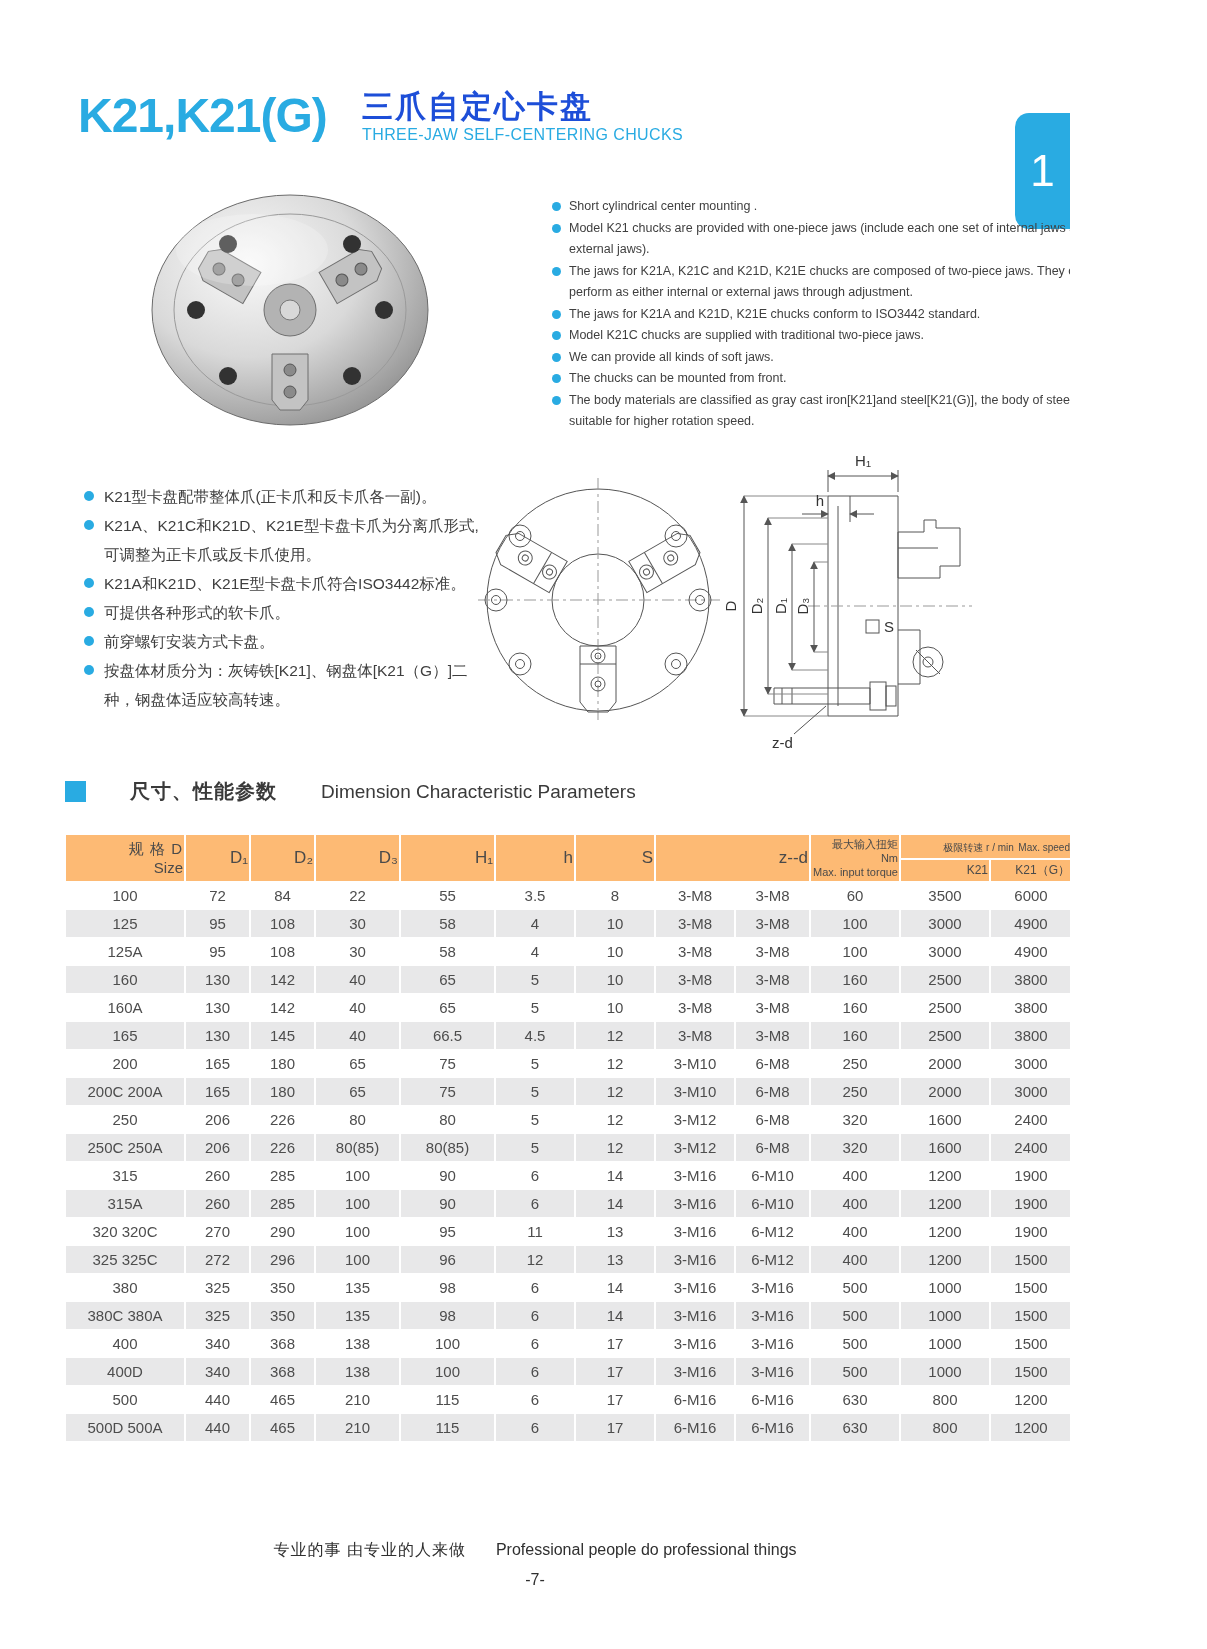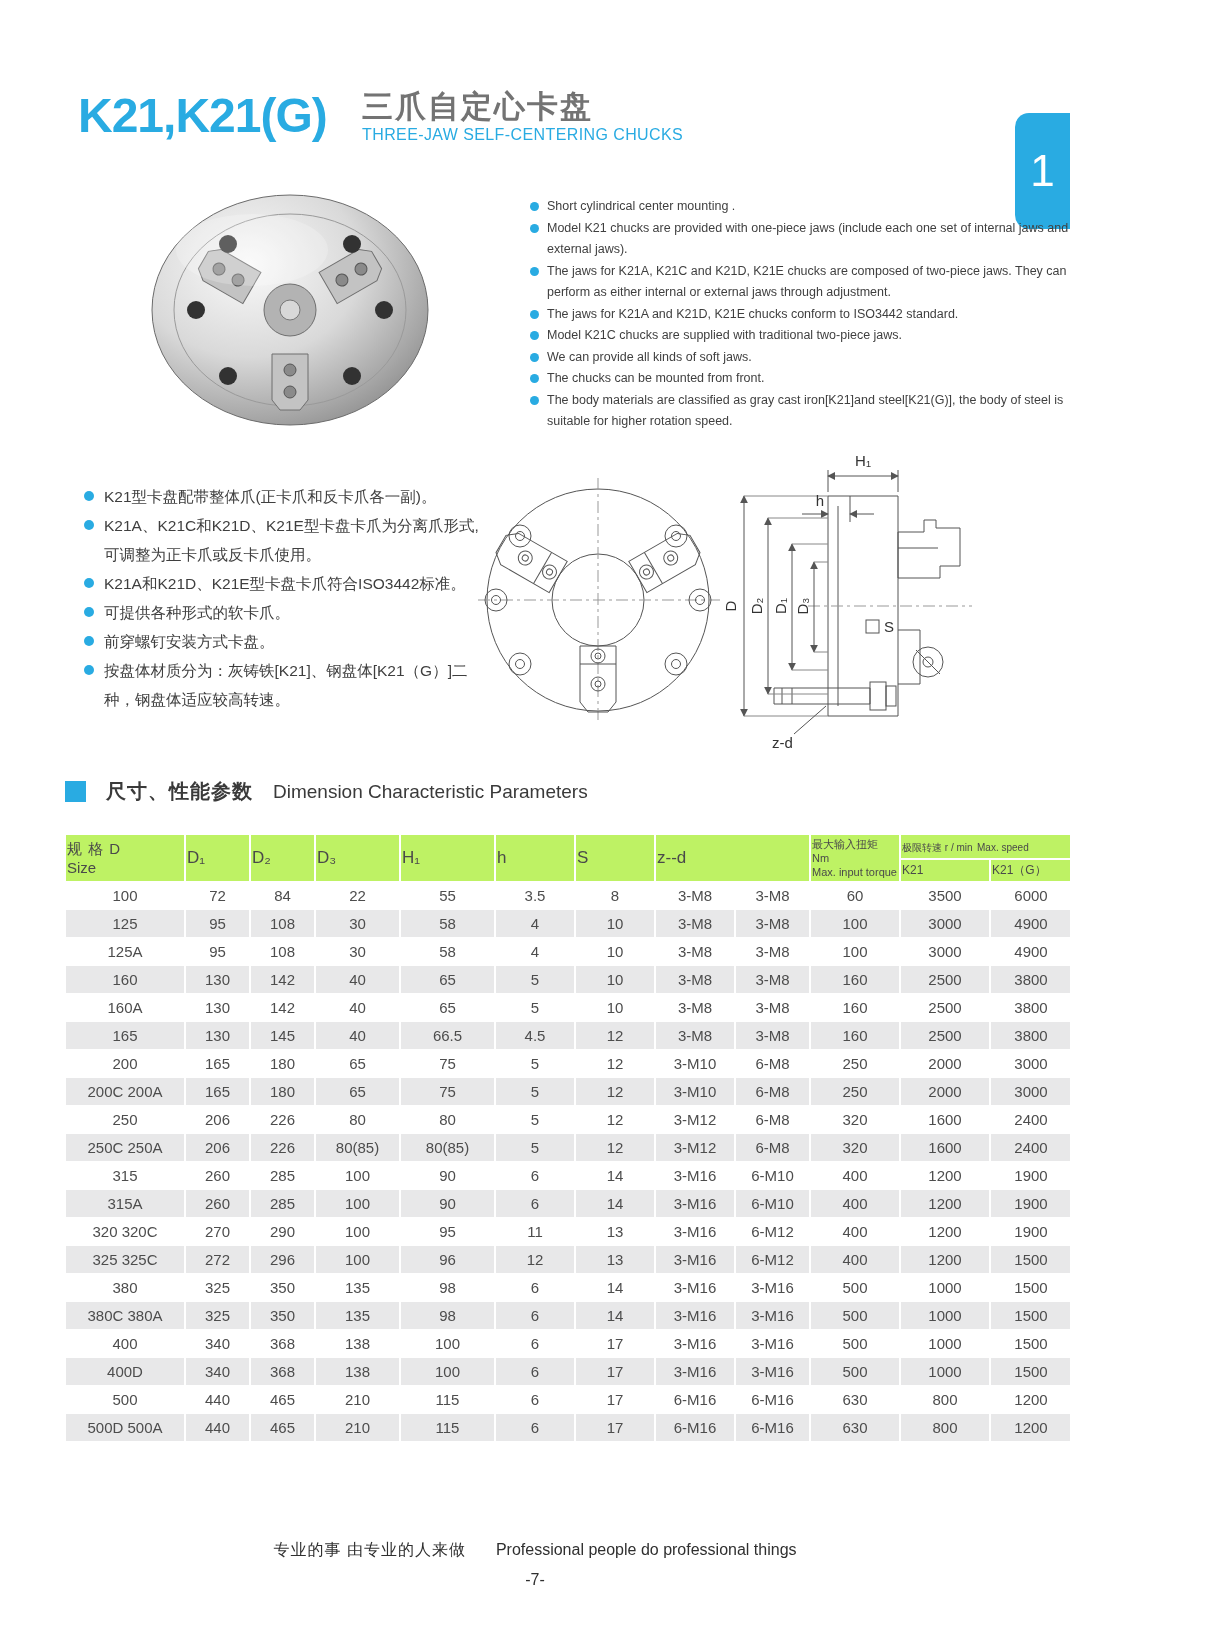--- a/index.html
+++ b/index.html
@@ -1,49 +1,49 @@
 <!DOCTYPE html>
 <html><head>
 <meta charset="utf-8">
 <style>
   html,body{margin:0;padding:0;background:#fff;}
   .page{position:relative;width:1070px;height:1649px;background:#fff;overflow:hidden;
         font-family:"Liberation Sans","DejaVu Sans",sans-serif;color:#3f3f3f;}
   
   .title-model{position:absolute;left:78px;top:88px;font-size:48px;font-weight:bold;
                color:#29abe2;letter-spacing:-1px;}
-  .title-cn{position:absolute;left:362px;top:86px;font-size:31px;font-weight:bold;color:#737373;letter-spacing:2px;}
+  .title-cn{position:absolute;left:362px;top:86px;font-size:31px;font-weight:bold;color:#1d4ed8;letter-spacing:2px;}
   .title-en{position:absolute;left:362px;top:126px;font-size:16px;color:#29abe2;letter-spacing:.4px;}
   .side-tab{position:absolute;right:0;top:113px;width:55px;height:116px;background:#29abe2;
             border-radius:14px 0 0 14px;display:flex;align-items:center;justify-content:center;}
   .side-tab span{color:#fff;font-size:44px;}
   
   ul.features{list-style:none;margin:0;padding:0;position:absolute;}
   ul.features li{display:flex;align-items:flex-start;}
   ul.features .dot{flex:0 0 auto;background:#29abe2;border-radius:50%;}
-  .features-en{left:530px;top:196px;width:566px;}
+  .features-en{left:552px;top:196px;width:566px;}
   .features-en li{font-size:12.5px;line-height:21.5px;color:#3f3f3f;}
   .features-en .dot{width:9px;height:9px;margin:6px 8px 0 0;}
   .features-cn{left:84px;top:482px;width:410px;}
   .features-cn li{font-size:15.5px;line-height:29px;color:#3f3f3f;}
   .features-cn .dot{width:10px;height:10px;margin:9px 10px 0 0;}
   
   .chuck-photo{position:absolute;left:148px;top:188px;}
   .tech-drawing{position:absolute;left:476px;top:448px;}
   
-  .section-header{position:absolute;left:65px;top:778px;display:flex;align-items:center;}
+  .section-header{position:absolute;left:65px;top:778px;display:flex;align-items:center;gap:24px;}
   .section-header .sq{width:21px;height:21px;background:#29abe2;margin-right:20px;}
   .section-header .cn{font-size:20px;font-weight:bold;color:#3a3a3a;letter-spacing:1px;}
   .section-header .en{font-size:19px;color:#3a3a3a;margin-left:20px;}
   
   .tbl-wrap{position:absolute;left:65px;top:834px;width:1078px;}
   table.params{width:1078px;border-collapse:separate;border-spacing:0;table-layout:fixed;
                font-family:"Liberation Sans","DejaVu Sans",sans-serif;}
-  table.params th{background:#bef264;border:1px solid #fff;font-weight:normal;color:#4a4a4a;
-                  text-align:left;vertical-align:middle;padding:2px 1px;}
+  table.params th{background:#fdba74;border:1px solid #fff;font-weight:normal;color:#4a4a4a;
+                  text-align:right;vertical-align:middle;padding:2px 1px;}
   table.params td{border-left:1px solid #fff;border-right:1px solid #fff;border-bottom:1px solid #fff;
                   text-align:center;vertical-align:middle;font-size:15px;color:#4d4d4d;
                   height:27px;padding:0 1px;background:#fff;}
   table.params tr.alt td{background:#e8e8e9;}
   .h-cn{font-size:15px;letter-spacing:1px;}
   .h-en{font-size:15px;}
   .h-sub{font-size:17px;}
   .h-small{font-size:11px;line-height:14px;}
   .h-speed{font-size:10px;}
   .h-k{font-size:12px;}

